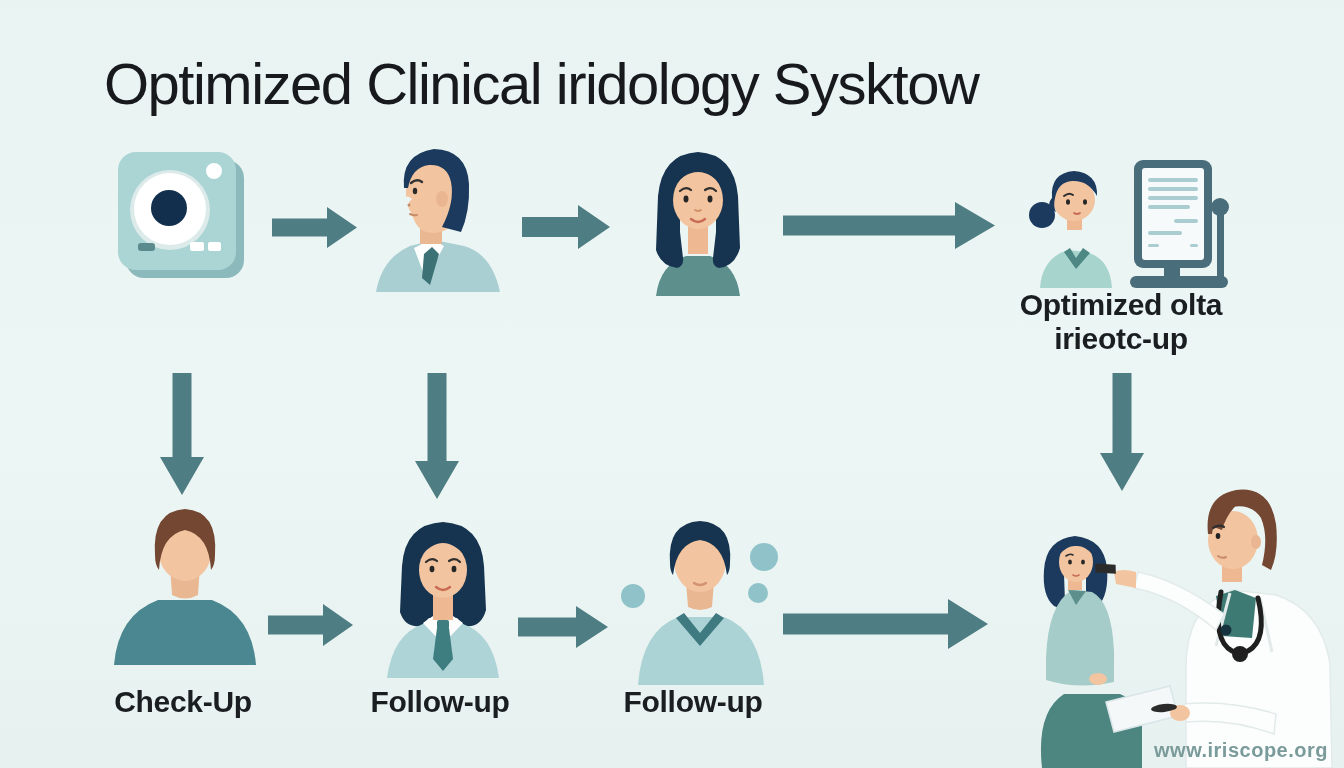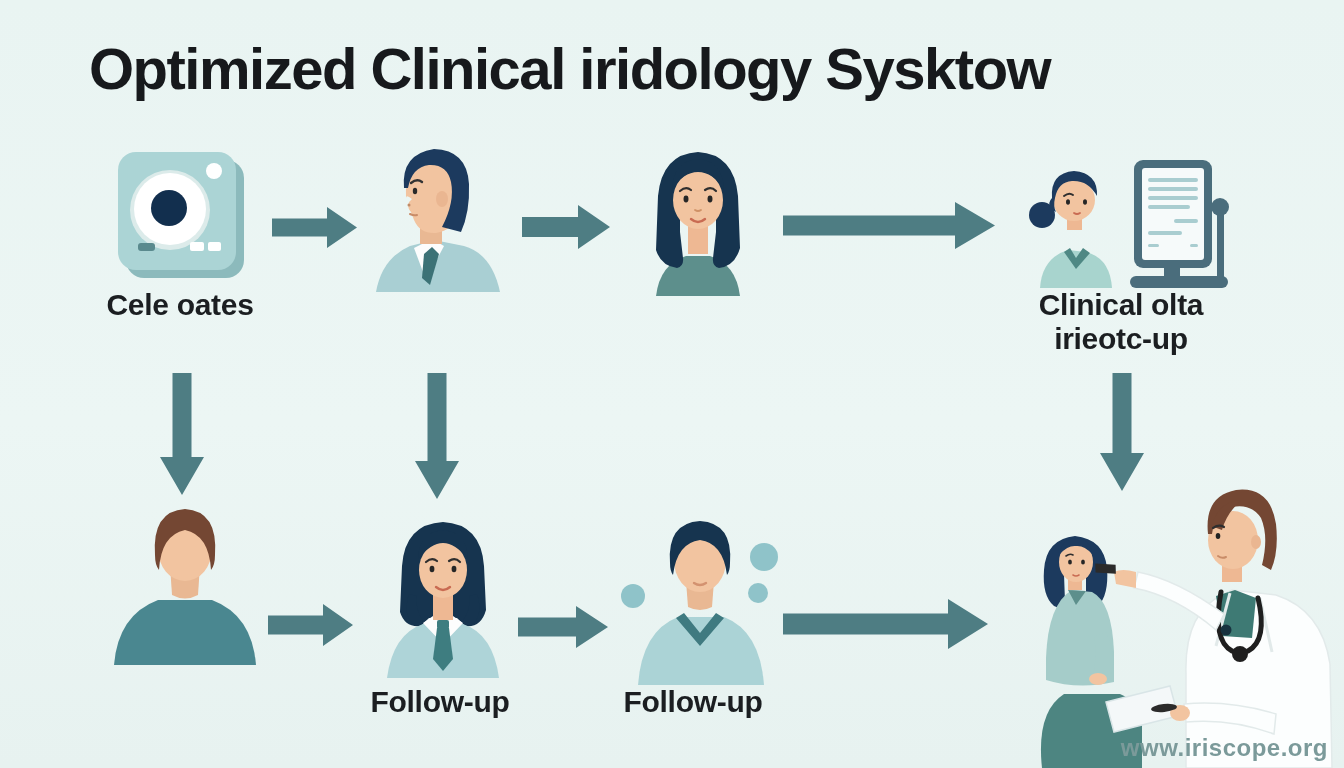--- a/index.html
+++ b/index.html
@@ -2,54 +2,53 @@
 <html><head>
 <meta charset="utf-8">
 <style>
   html,body{margin:0;padding:0;background:#dfe9e7;}
   .canvas{
     position:relative;width:1344px;height:768px;overflow:hidden;
     background:linear-gradient(180deg,#e9f4f2 0%,#ecf6f4 55%,#e7f2f0 100%);
     font-family:"Liberation Sans",sans-serif;
   }
   .title{
-    position:absolute;left:88px;top:34px;margin:1px;
-    font-size:58px;font-weight:700;letter-spacing:-1.5px;color:#17191c;
+    position:absolute;left:88px;top:34px;margin:16px;
+    font-size:58px;font-weight:400;letter-spacing:-1.5px;color:#17191c;
     white-space:nowrap;
   }
   .lbl{
     position:absolute;font-weight:700;font-size:30px;color:#1b1e21;
     text-align:center;line-height:1.13;letter-spacing:-0.3px;
   }
   .node-icon{position:absolute;}
   .arrow{position:absolute;}
   .watermark{
     position:absolute;right:16px;bottom:6px;
-    font-size:24px;font-weight:700;color:#7b9a9a;letter-spacing:0.5px;
+    font-size:20px;font-weight:700;color:#7b9a9a;letter-spacing:0.5px;
   }
 </style>
 </head>
 <body>
 
 <div class="canvas">
 
   <h1 class="title">Optimized Clinical iridology Sysktow</h1>
 
   <svg class="node-icon" style="left:114px;top:148px" width="134" height="134" viewBox="0 0 134 134">
     <rect x="12" y="12" width="118" height="118" rx="18" fill="#8cbabc"></rect>
     <rect x="4" y="4" width="118" height="118" rx="18" fill="#abd4d5"></rect>
     <circle cx="56" cy="62" r="40" fill="#dcebea"></circle>
     <circle cx="56" cy="61" r="36" fill="#ffffff"></circle>
     <circle cx="55" cy="60" r="18" fill="#122f4e"></circle>
     <circle cx="100" cy="23" r="8" fill="#ffffff"></circle>
     <rect x="24" y="95" width="17" height="8" rx="3" fill="#5a8a8e"></rect>
     <rect x="76" y="94" width="14" height="9" rx="2" fill="#ffffff"></rect>
     <rect x="94" y="94" width="13" height="9" rx="2" fill="#ffffff"></rect>
   </svg>
-  <div class="lbl" style="left:80px;top:288px;width:200px">Cele oates</div>
 
   <svg class="arrow" style="left:272px;top:205px" width="85" height="45" viewBox="0 0 85 45">
     <polygon points="0,13.5 55,13.5 55,2 85,22.5 55,43 55,31.5 0,31.5" fill="#4e7d83"></polygon>
   </svg>
 
   <svg class="node-icon" style="left:368px;top:142px" width="140" height="150" viewBox="0 0 140 150">
     <path d="M8,150 Q14,116 42,104 L66,98 L96,104 Q124,112 132,150 Z" fill="#a9cfd3"></path>
     <path d="M46,106 L64,97 L76,104 L58,138 Z" fill="#fcfdfd"></path>
     <path d="M56,112 L64,105 L71,112 L62,143 L54,136 Z" fill="#3c7276"></path>
     <rect x="52" y="80" width="22" height="22" fill="#e9b893"></rect>
@@ -103,38 +102,39 @@
     <rect x="130" y="10" width="62" height="92" rx="3" fill="#f6fafa"></rect>
     <rect x="136" y="20" width="50" height="4" rx="2" fill="#a9cdd0"></rect>
     <rect x="136" y="29" width="50" height="4" rx="2" fill="#a9cdd0"></rect>
     <rect x="136" y="38" width="50" height="4" rx="2" fill="#a9cdd0"></rect>
     <rect x="136" y="47" width="42" height="4" rx="2" fill="#a9cdd0"></rect>
     <rect x="162" y="61" width="24" height="4" rx="2" fill="#a9cdd0"></rect>
     <rect x="136" y="73" width="34" height="4" rx="2" fill="#a9cdd0"></rect>
     <rect x="136" y="86" width="11" height="3" rx="1.5" fill="#a9cdd0"></rect>
     <rect x="178" y="86" width="8" height="3" rx="1.5" fill="#a9cdd0"></rect>
   </svg>
-  <div class="lbl" style="left:990px;top:288px;width:262px">Clinical olta irieotc-up</div>
+  <div class="lbl" style="left:990px;top:288px;width:262px">Optimized olta irieotc-up</div>
 
   <svg class="arrow" style="left:159px;top:373px" width="46" height="122" viewBox="0 0 46 122">
     <polygon points="13.5,0 32.5,0 32.5,84 45,84 23,122 1,84 13.5,84" fill="#4e7d83"></polygon>
   </svg>
   <svg class="arrow" style="left:414px;top:373px" width="46" height="126" viewBox="0 0 46 126">
     <polygon points="13.5,0 32.5,0 32.5,88 45,88 23,126 1,88 13.5,88" fill="#4e7d83"></polygon>
   </svg>
   <svg class="arrow" style="left:1099px;top:373px" width="46" height="118" viewBox="0 0 46 118">
     <polygon points="13.5,0 32.5,0 32.5,80 45,80 23,118 1,80 13.5,80" fill="#4e7d83"></polygon>
   </svg>
 
   <svg class="node-icon" style="left:100px;top:503px" width="170" height="162" viewBox="0 0 170 162">
     <path d="M14,162 Q18,112 58,97 L112,97 Q152,112 156,162 Z" fill="#4a8790"></path>
     <path d="M70,62 L100,62 L98,92 Q85,99 72,92 Z" fill="#e9b893"></path>
     <ellipse cx="85" cy="46" rx="27" ry="32" fill="#f2c4a0"></ellipse>
     <path d="M55,52 Q52,8 85,6 Q118,8 115,52 Q115,62 111,67 Q109,32 85,27 Q61,32 59,67 Q55,62 55,52 Z" fill="#744733"></path>
   </svg>
+  <div class="lbl" style="left:83px;top:685px;width:200px">Check-Up</div>
 
   <svg class="arrow" style="left:268px;top:601px" width="85" height="48" viewBox="0 0 85 48">
     <polygon points="0,14.5 55,14.5 55,3 85,24 55,45 55,33.5 0,33.5" fill="#4e7d83"></polygon>
   </svg>
 
   <svg class="node-icon" style="left:365px;top:518px" width="156" height="160" viewBox="0 0 156 160">
     <path d="M78,4 Q40,6 37,48 L35,94 Q40,110 56,108 L64,100 L92,100 L100,108 Q116,110 121,92 L119,48 Q116,6 78,4 Z" fill="#16344f"></path>
     <path d="M22,160 Q28,116 58,106 L98,106 Q128,116 134,160 Z" fill="#aed4d8"></path>
     <path d="M44,76 Q37,98 50,107 Q57,109 58,102 Q50,92 52,78 Z" fill="#16344f"></path>
     <path d="M112,76 Q119,98 106,107 Q99,109 98,102 Q106,92 104,78 Z" fill="#16344f"></path>

